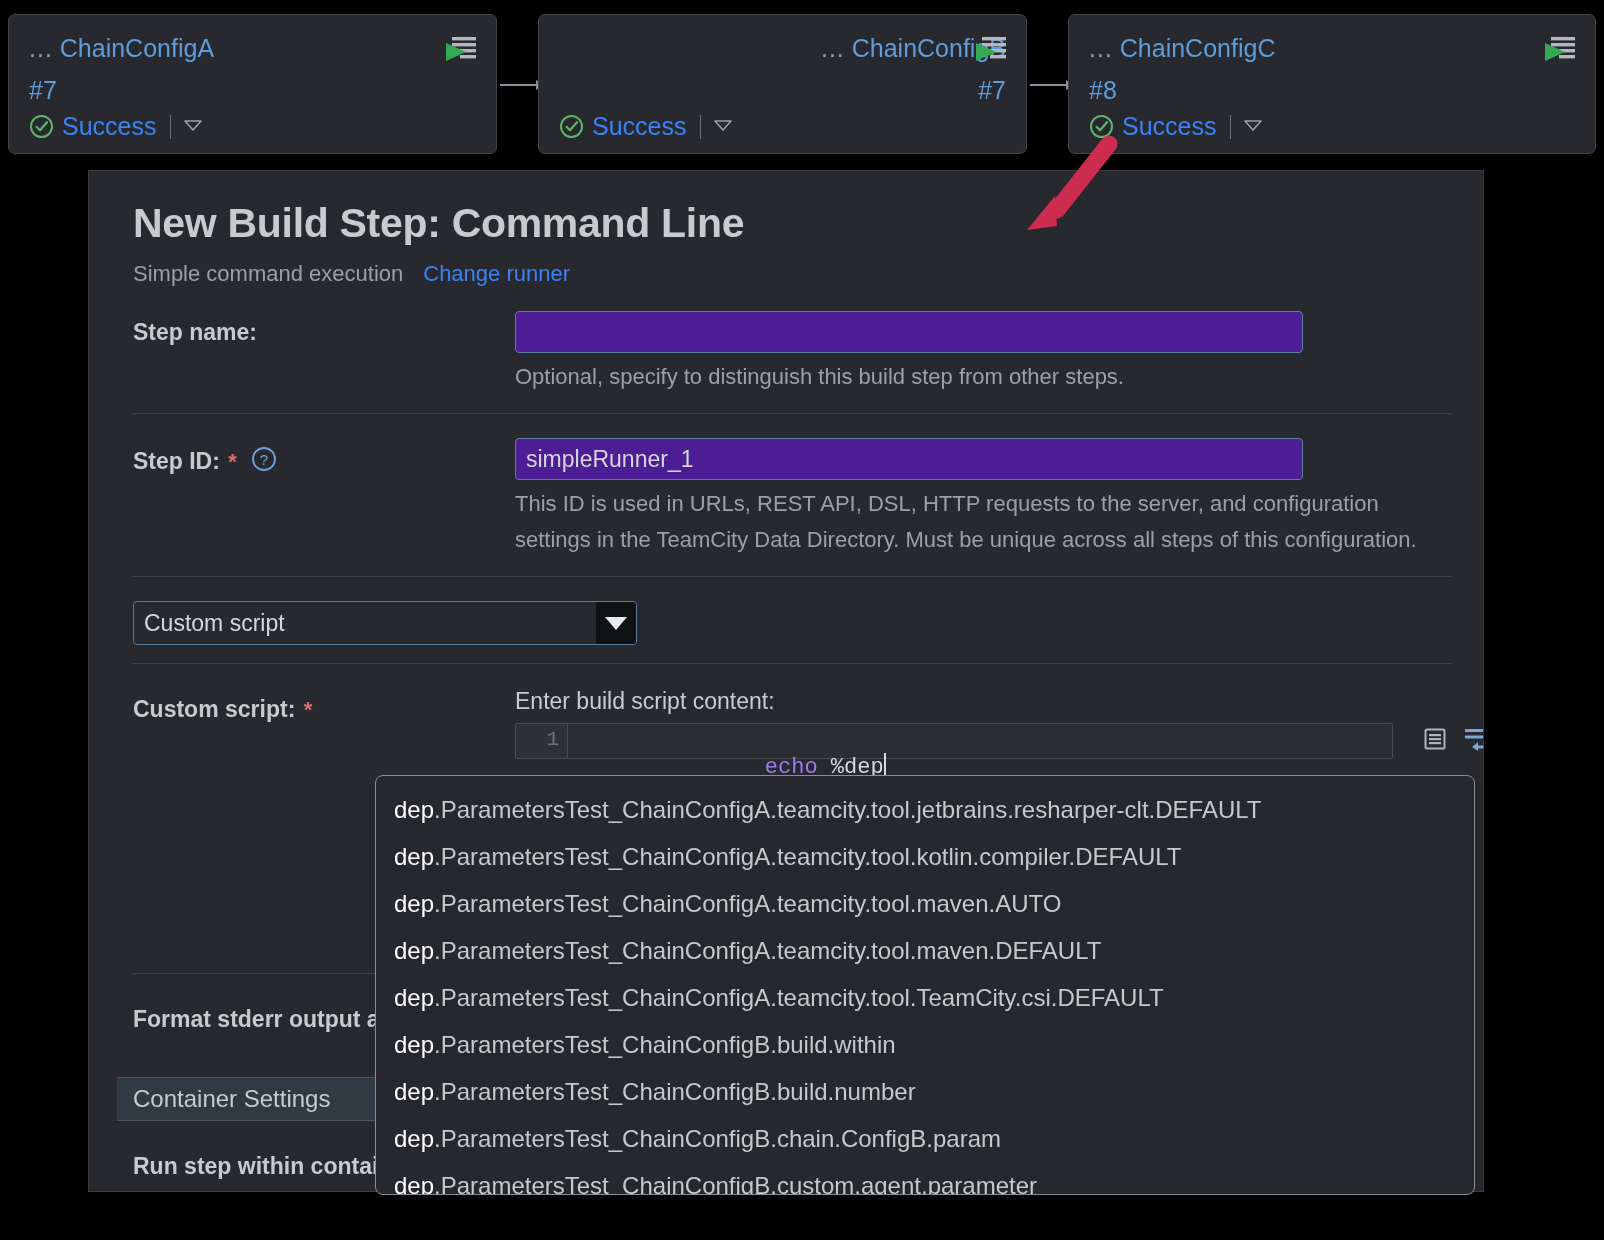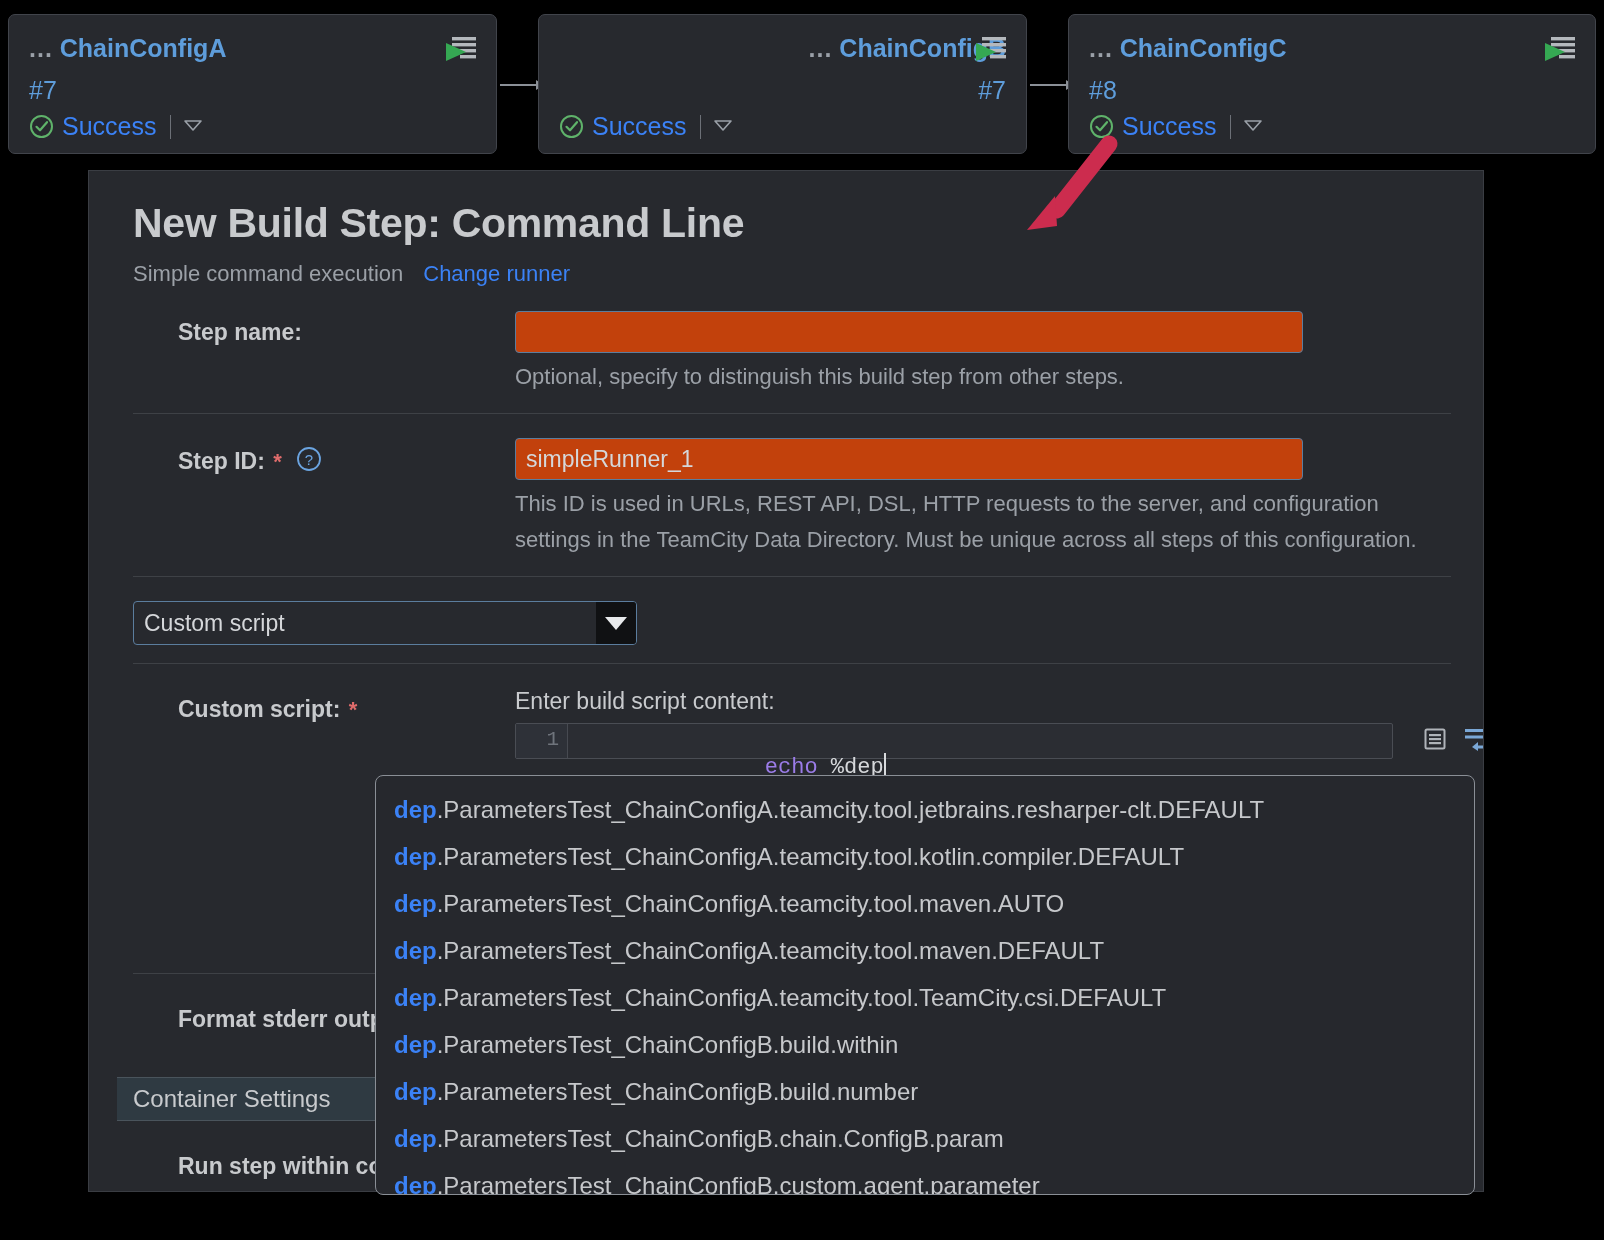--- a/index.html
+++ b/index.html
@@ -14,21 +14,21 @@
   
   .chain-strip { position: absolute; left: 0; top: 0; width: 1604px; height: 158px; }
   .chain-card {
     position: absolute; top: 14px; height: 140px;
     background: #27292e; border: 1px solid #41444b; border-radius: 7px;
     padding: 18px 20px 0 20px;
   }
   .chain-card.a { left: 8px;    width: 489px; }
   .chain-card.b { left: 538px;  width: 489px; text-align: right; }
   .chain-card.c { left: 1068px; width: 528px; }
-  .chain-title { font-size: 25px; line-height: 30px; white-space: nowrap; font-weight: bold; }
+  .chain-title { font-size: 25px; line-height: 30px; white-space: nowrap; }
   .chain-ellipsis { color: #9aa0a8; letter-spacing: 1px; }
   .chain-name { color: #5e9ddb; }
   .chain-build { color: #5e9ddb; font-size: 25px; line-height: 30px; margin-top: 12px; }
   .chain-status-row { display: flex; align-items: center; gap: 8px; margin-top: 8px; }
   .status-check { width: 25px; height: 25px; flex: 0 0 25px; }
   .chain-status { color: #3b82f6; font-size: 25px; line-height: 27px; }
   .status-sep { width: 1px; height: 24px; background: #6c7077; margin: 0 4px 0 6px; }
 
   .run-icon { position: absolute; right: 18px; top: 20px; width: 40px; height: 34px; }
 
@@ -42,26 +42,26 @@
   }
   .panel-head { padding: 0 32px; }
   .page-title { color: #c8cacd; font-size: 41px; font-weight: bold; line-height: 52px; letter-spacing: -0.3px; }
   .subline { margin-top: 12px; display: flex; align-items: baseline; gap: 20px; }
   .sub-desc { color: #9ba0a7; font-size: 22px; }
   .sub-link { color: #3b82f6; font-size: 22px; cursor: pointer; }
 
   .form-row { display: flex; padding: 0 32px; }
   .form-row .lbl { width: 382px; flex: 0 0 382px; padding-top: 8px; }
   .form-row .fld { flex: 1; }
-  .lbl-text { color: #c8cacd; font-size: 23px; font-weight: bold; margin-left: 45px; }
+  .lbl-text { color: #c8cacd; font-size: 23px; font-weight: bold; }
   .req-star { color: #e06c6c; font-size: 22px; font-weight: bold; margin-left: 4px; }
   .help-icon { display: inline-block; vertical-align: -3px; margin-left: 10px; }
 
   .txt-input {
-    width: 788px; height: 42px; background: #c2410c;
+    width: 788px; height: 42px; background: #4c1d95;
     border: 1px solid #5b7d9e; border-radius: 4px;
     color: #d5d7da; font-size: 23px; font-family: "Liberation Sans", sans-serif;
     padding: 0 10px; outline: none;
   }
   .hint { color: #9ba0a7; font-size: 22px; line-height: 36px; margin-top: 6px; max-width: 980px; }
 
   .divider { height: 1px; background: #3e4146; margin: 18px 32px 0 32px; }
   .sec-gap { height: 24px; }
 
   .sel-wrap { position: relative; width: 504px; height: 44px; }
@@ -106,21 +106,21 @@
   
   .ac-popup {
     position: absolute; left: 375px; top: 775px; width: 1100px; height: 420px;
     background: #26282d; border: 1px solid #8a8f96; border-radius: 8px;
     padding: 10px 0 0 0; overflow: hidden; z-index: 40;
   }
   .ac-item {
     height: 47px; display: flex; align-items: center;
     padding: 0 18px; color: #c6c8cb; font-size: 24px; cursor: pointer; white-space: nowrap;
   }
-  .ac-item b { color: #3b82f6; font-weight: bold; }
+  .ac-item b { color: #ffffff; font-weight: normal; }
 
   
   .annot-arrow { position: absolute; left: 1005; top: 130px; z-index: 60; pointer-events: none; }
 </style>
 </head>
 <body>
 
 <div id="root">
 
   <div class="chain-strip">

